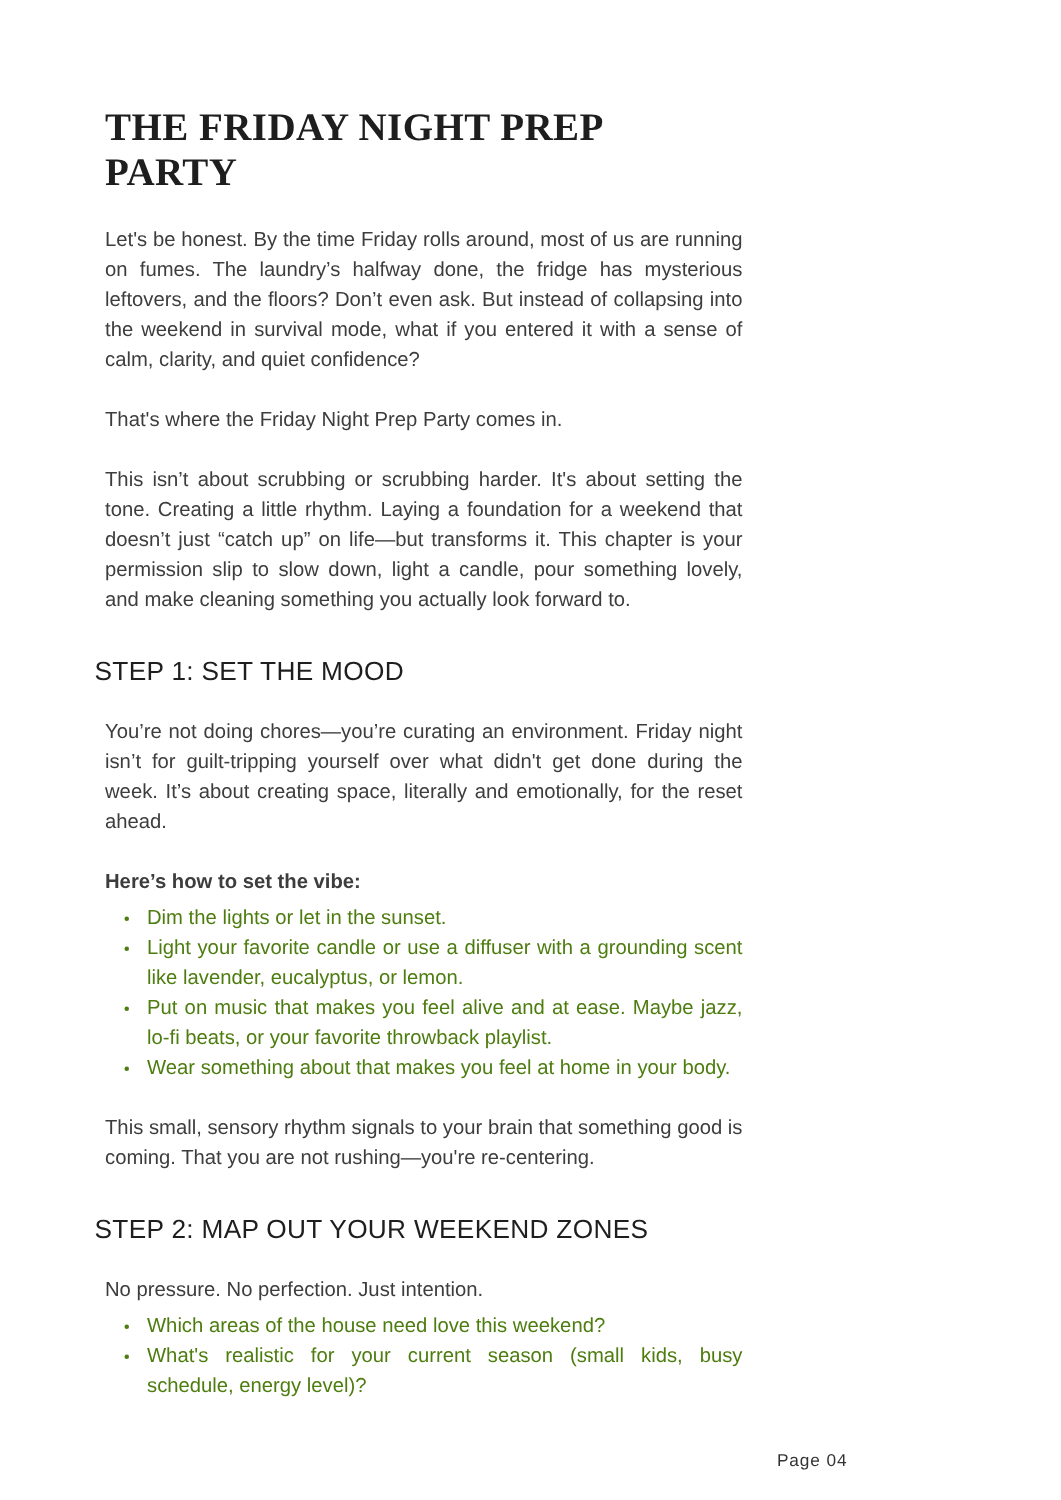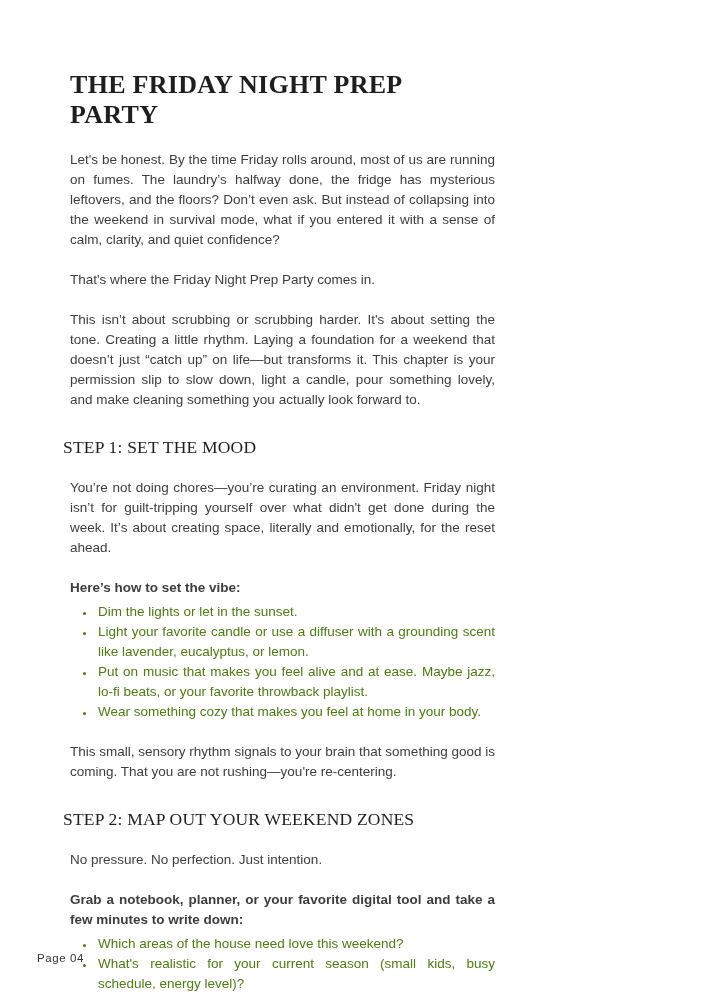--- a/index.html
+++ b/index.html
@@ -43,21 +43,21 @@
   p.lead-para {
     margin: 20px 0 0 0;
     font-size: 13.5px;
     line-height: 20px;
     text-align: justify;
     color: #3d3d3d;
     font-weight: bold;
   }
   h2.step-heading {
     margin: 26px 0 8px -7px;
-    font-family: Liberation Serif, serif;
+    font-family: Liberation Sans, sans-serif;
     font-weight: 400;
     font-size: 17.5px;
     line-height: 22px;
     letter-spacing: 0.2px;
     color: #1e1e1e;
   }
   ul.bullet-list {
     margin: 4px 0 0 0;
     padding: 0 0 0 26px;
     font-size: 13.5px;
@@ -69,22 +69,22 @@
     padding-left: 2px;
     margin: 0;
   }
   ul.bullet-list li::marker {
     font-size: 11px;
   }
   .page-footer {
     position: absolute;
     left: 0;
     right: 0;
-    bottom: 36px;
-    text-align: left;
+    bottom: 20px;
+    text-align: right;
     font-size: 11.5px;
     letter-spacing: 0.6px;
     color: #333333;
     padding-left: 37px;
   }
 </style>
 </head>
 <body>
 
 <div class="page">
@@ -101,30 +101,29 @@
   <h2 class="step-heading">STEP 1: SET THE MOOD</h2>
 
   <p class="body-para">You’re not doing chores—you’re curating an environment. Friday night isn’t for guilt-tripping yourself over what didn't get done during the week. It’s about creating space, literally and emotionally, for the reset ahead.</p>
 
   <p class="lead-para">Here’s how to set the vibe:</p>
 
   <ul class="bullet-list">
     <li>Dim the lights or let in the sunset.</li>
     <li>Light your favorite candle or use a diffuser with a grounding scent like lavender, eucalyptus, or lemon.</li>
     <li>Put on music that makes you feel alive and at ease. Maybe jazz, lo-fi beats, or your favorite throwback playlist.</li>
-    <li>Wear something cozy that makes you feel at home in your body.</li>
+    <li>Wear something about that makes you feel at home in your body.</li>
   </ul>
 
   <p class="body-para">This small, sensory rhythm signals to your brain that something good is coming. That you are not rushing—you're re-centering.</p>
 
   <h2 class="step-heading">STEP 2: MAP OUT YOUR WEEKEND ZONES</h2>
 
   <p class="body-para">No pressure. No perfection. Just intention.</p>
 
-  <p class="lead-para">Grab a notebook, planner, or your favorite digital tool and take a few minutes to write down:</p>
 
   <ul class="bullet-list">
     <li>Which areas of the house need love this weekend?</li>
     <li>What's realistic for your current season (small kids, busy schedule, energy level)?</li>
   </ul>
 
   <div class="page-footer">Page 04</div>
 
 </div>
 

